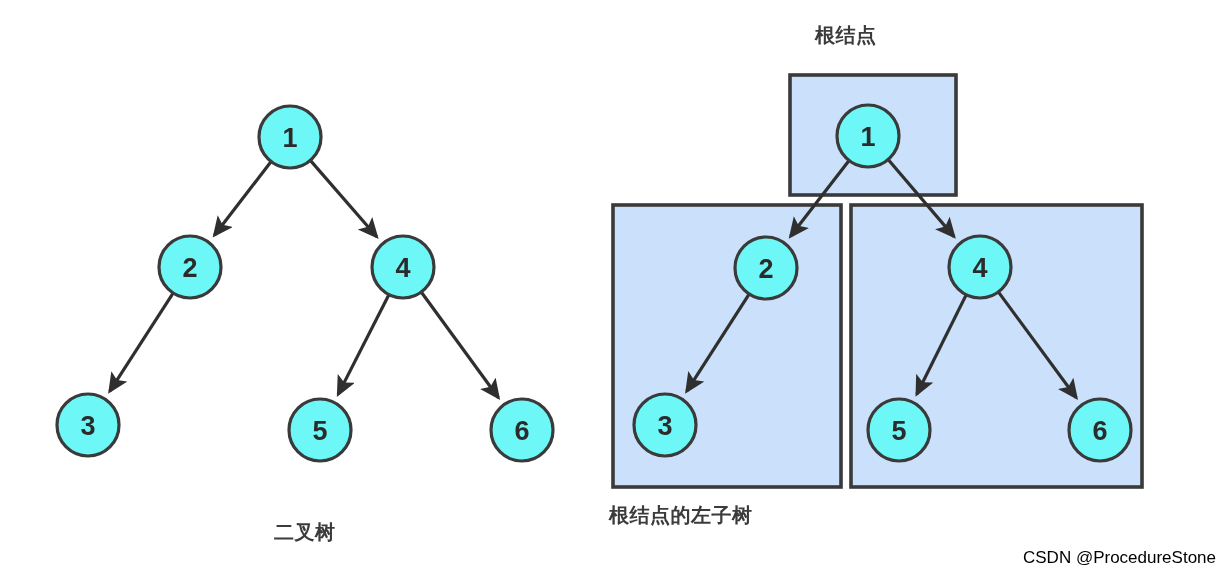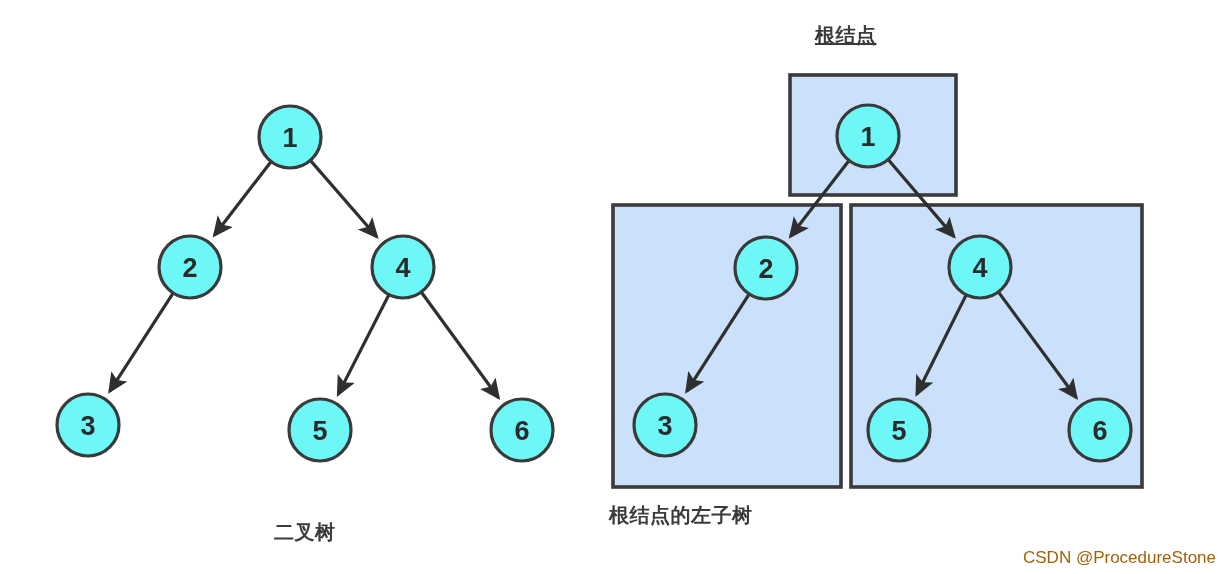--- a/index.html
+++ b/index.html
@@ -54,21 +54,21 @@
     color: #3b3b3b;
     white-space: nowrap;
     letter-spacing: 0.5px;
   }
   .watermark {
     position: absolute;
     right: 12px;
     bottom: 6px;
     font-family: "Liberation Sans", "DejaVu Sans", sans-serif;
     font-size: 17px;
-    color: #a16207;
+    color: #000000;
     white-space: nowrap;
   }
 </style>
 </head>
 <body>
 
 <div id="stage">
 
   <svg id="diagram-svg" viewBox="0 0 1228 574">
     <defs>
@@ -145,20 +145,20 @@
         </g>
         <g>
           <circle cx="1100" cy="430" r="31" fill="#6df7f7" class="node-circle"></circle>
           <text x="1100" y="431" class="node-label">6</text>
         </g>
       </g>
   </svg>
 
   <div class="cap-text" id="cap-left" style="left: 274px; top: 519px;">二叉树</div>
 
-  <div class="cap-text" id="cap-root" style="left: 815px; top: 22px; text-decoration: underline;">根结点</div>
+  <div class="cap-text" id="cap-root" style="left: 815px; top: 22px;">根结点</div>
 
   <div class="cap-text" id="cap-lsub" style="left: 609px; top: 502px;">根结点的左子树</div>
 
 
   <div class="watermark">CSDN @ProcedureStone</div>
 
 </div>
 
 </body></html>

